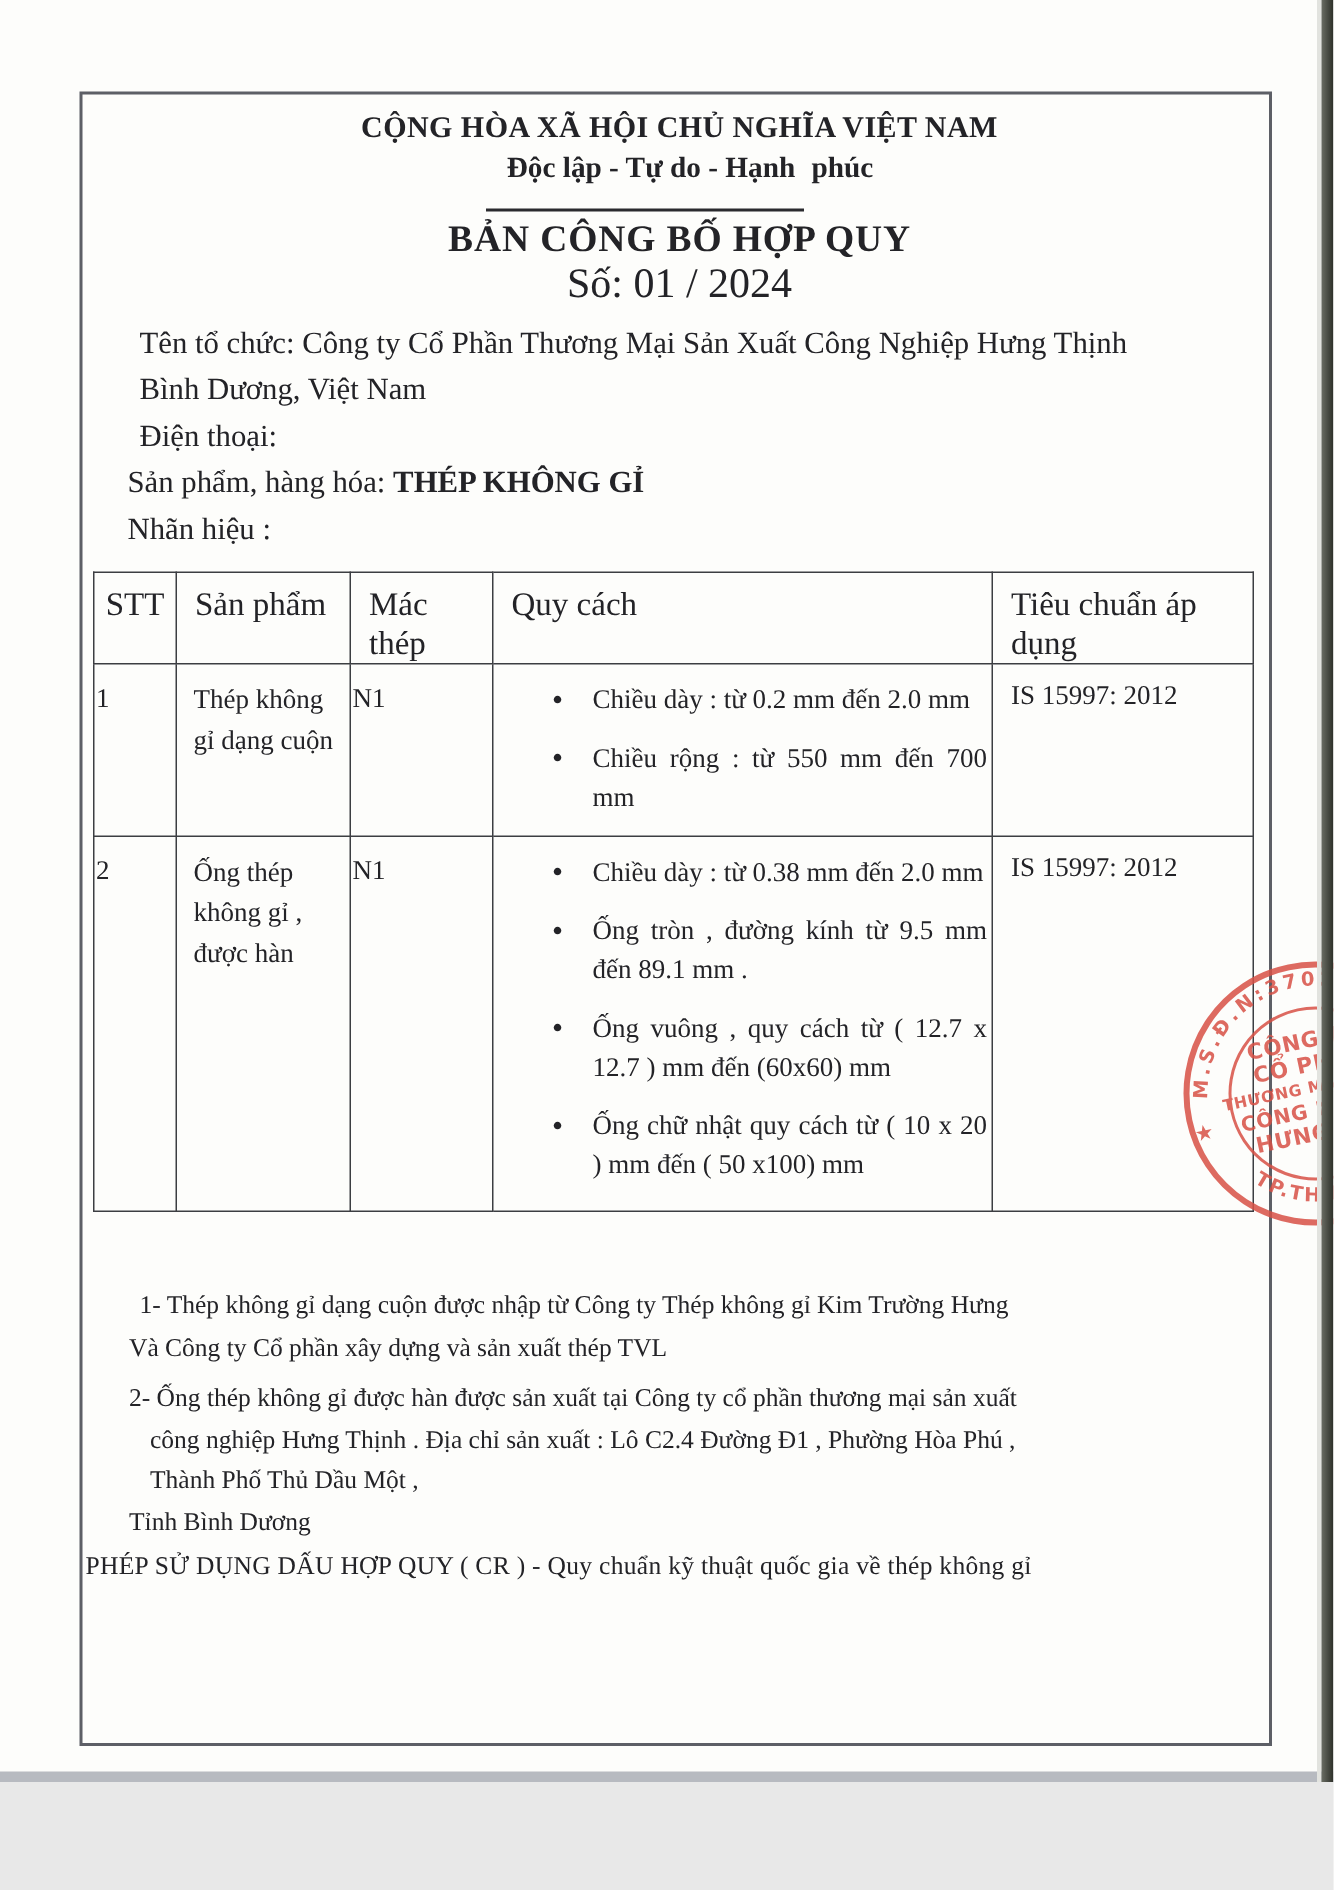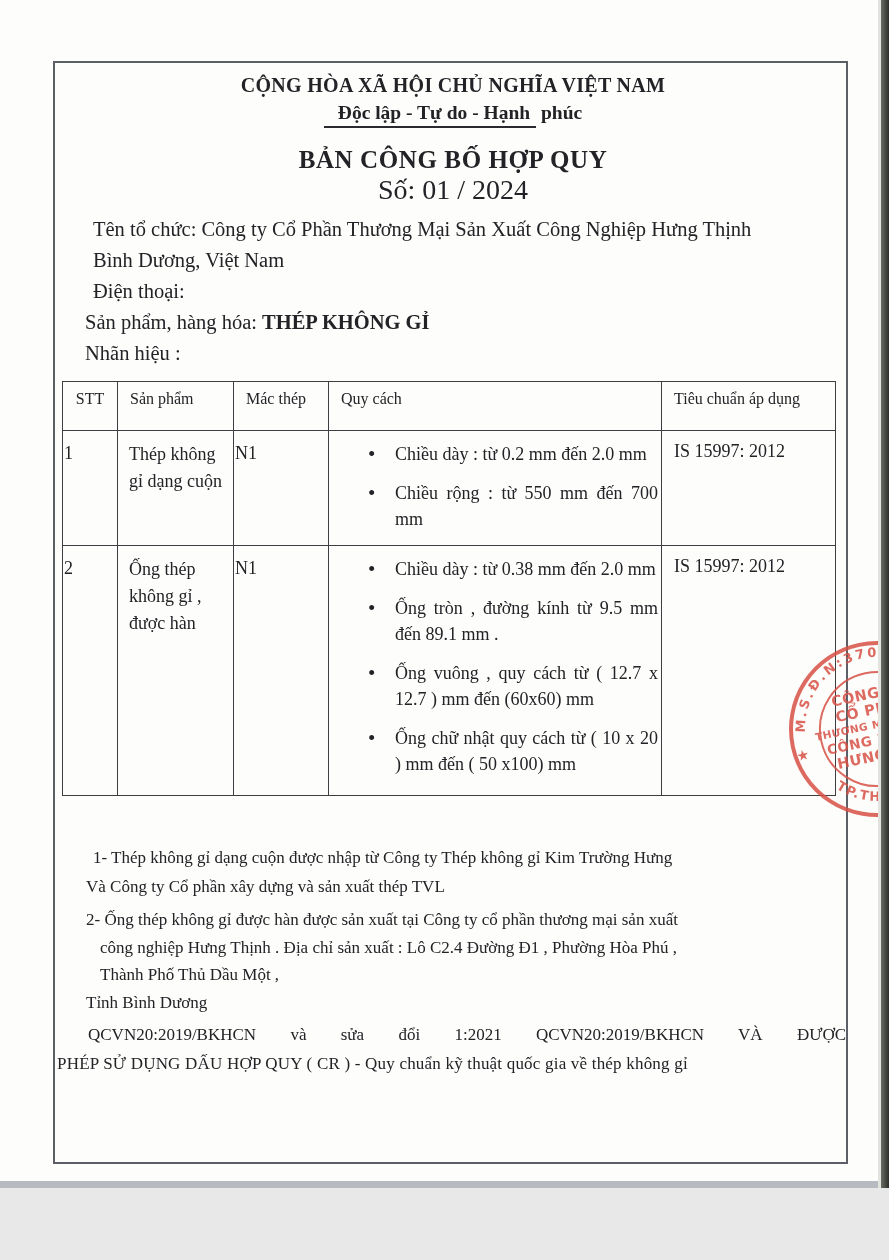--- a/index.html
+++ b/index.html
@@ -16,32 +16,32 @@
   .edge-bottom{position:absolute;left:0;bottom:0;width:100%;height:7px;
     background:#b7bac0;z-index:39;}
   
   .frame{position:absolute;left:53px;top:61px;width:791px;height:1099px;
     border:2px solid #5d5f66;z-index:1;}
   .content{position:absolute;left:60px;top:66px;width:786px;z-index:2;}
   
   .hdr{text-align:center;}
   .republic{font-weight:bold;font-size:20px;margin-top:8px;letter-spacing:.3px;}
   .motto{font-weight:bold;font-size:19.5px;margin-top:5px;}
-  .motto .u{border-bottom:2.5px solid #2a2a2e;padding:0 6px 3px 14px;}
+  .motto .u{border-bottom:2.5px solid #2a2a2e;padding:0 6px 16px 14px;}
   .doc-title{font-weight:bold;font-size:25px;margin-top:22px;letter-spacing:.6px;}
   .doc-number{font-size:28px;margin-top:0;}
   
   .info{font-size:20.5px;margin-top:8px;}
   .iline{margin-left:33px;line-height:31px;white-space:nowrap;}
   .iline.b{margin-left:25px;}
   .bold{font-weight:bold;}
   
   .tbl{border-collapse:collapse;margin:12px 0 0 2px;font-size:18px;table-layout:fixed;}
   .tbl th,.tbl td{border:1.6px solid #3c3e42;vertical-align:top;font-weight:normal;text-align:left;}
-  .tbl th{height:40px;padding:8px 0 0 12px;font-size:16px;}
+  .tbl th{height:40px;padding:8px 0 0 12px;font-size:22px;}
   .tbl th.h-stt{text-align:center;padding-left:0;}
   .r1 td{height:94px;}
   .r2 td{height:236px;}
   .c-stt{text-align:center;padding-top:12px;}
   .c-prod{padding:10px 10px 0 11px;text-align:justify;line-height:27px;}
   .c-grade{text-align:center;padding-top:12px;}
   .c-spec{padding:6px 0 0 0;}
   .c-spec ul{list-style:none;margin:4px 0 0 66px;padding:0;width:263px;}
   .c-spec li{position:relative;text-align:justify;margin-bottom:13px;line-height:26px;}
   .c-spec li::before{content:"\2022";position:absolute;left:-27px;top:0;font-size:21px;}
@@ -129,21 +129,20 @@
     </tbody>
       </table>
 
     <div class="notes">
       <div class="n ind-a">1- Thép không gỉ dạng cuộn được nhập từ Công ty Thép không gỉ Kim Trường Hưng</div>
       <div class="n ind-b">Và Công ty Cổ phần xây dựng và sản xuất thép TVL</div>
       <div class="n ind-b gap-top">2- Ống thép không gỉ được hàn được sản xuất tại Công ty cổ phần thương mại sản xuất</div>
       <div class="n ind-c">công nghiệp Hưng Thịnh . Địa chỉ sản xuất : Lô C2.4 Đường Đ1 , Phường Hòa Phú ,</div>
       <div class="n ind-c">Thành Phố Thủ Dầu Một ,</div>
       <div class="n ind-b">Tỉnh Bình Dương</div>
-      <div class="qcvn">QCVN20:2019/BKHCN và sửa đổi 1:2021 QCVN20:2019/BKHCN VÀ ĐƯỢC</div>
       <div class="n phep">PHÉP SỬ DỤNG DẤU HỢP QUY ( CR ) -  Quy chuẩn kỹ thuật quốc gia về thép không gỉ</div>
     </div>
 
   </div>
 
   <svg class="stamp" width="210" height="210" viewBox="0 0 210 210">
     <defs>
       <path id="arc-top" d="M 33,105 A 72,72 0 1 1 177,105"></path>
       <path id="arc-bottom" d="M 33,105 A 72,72 0 0 0 177,105"></path>
     </defs>

